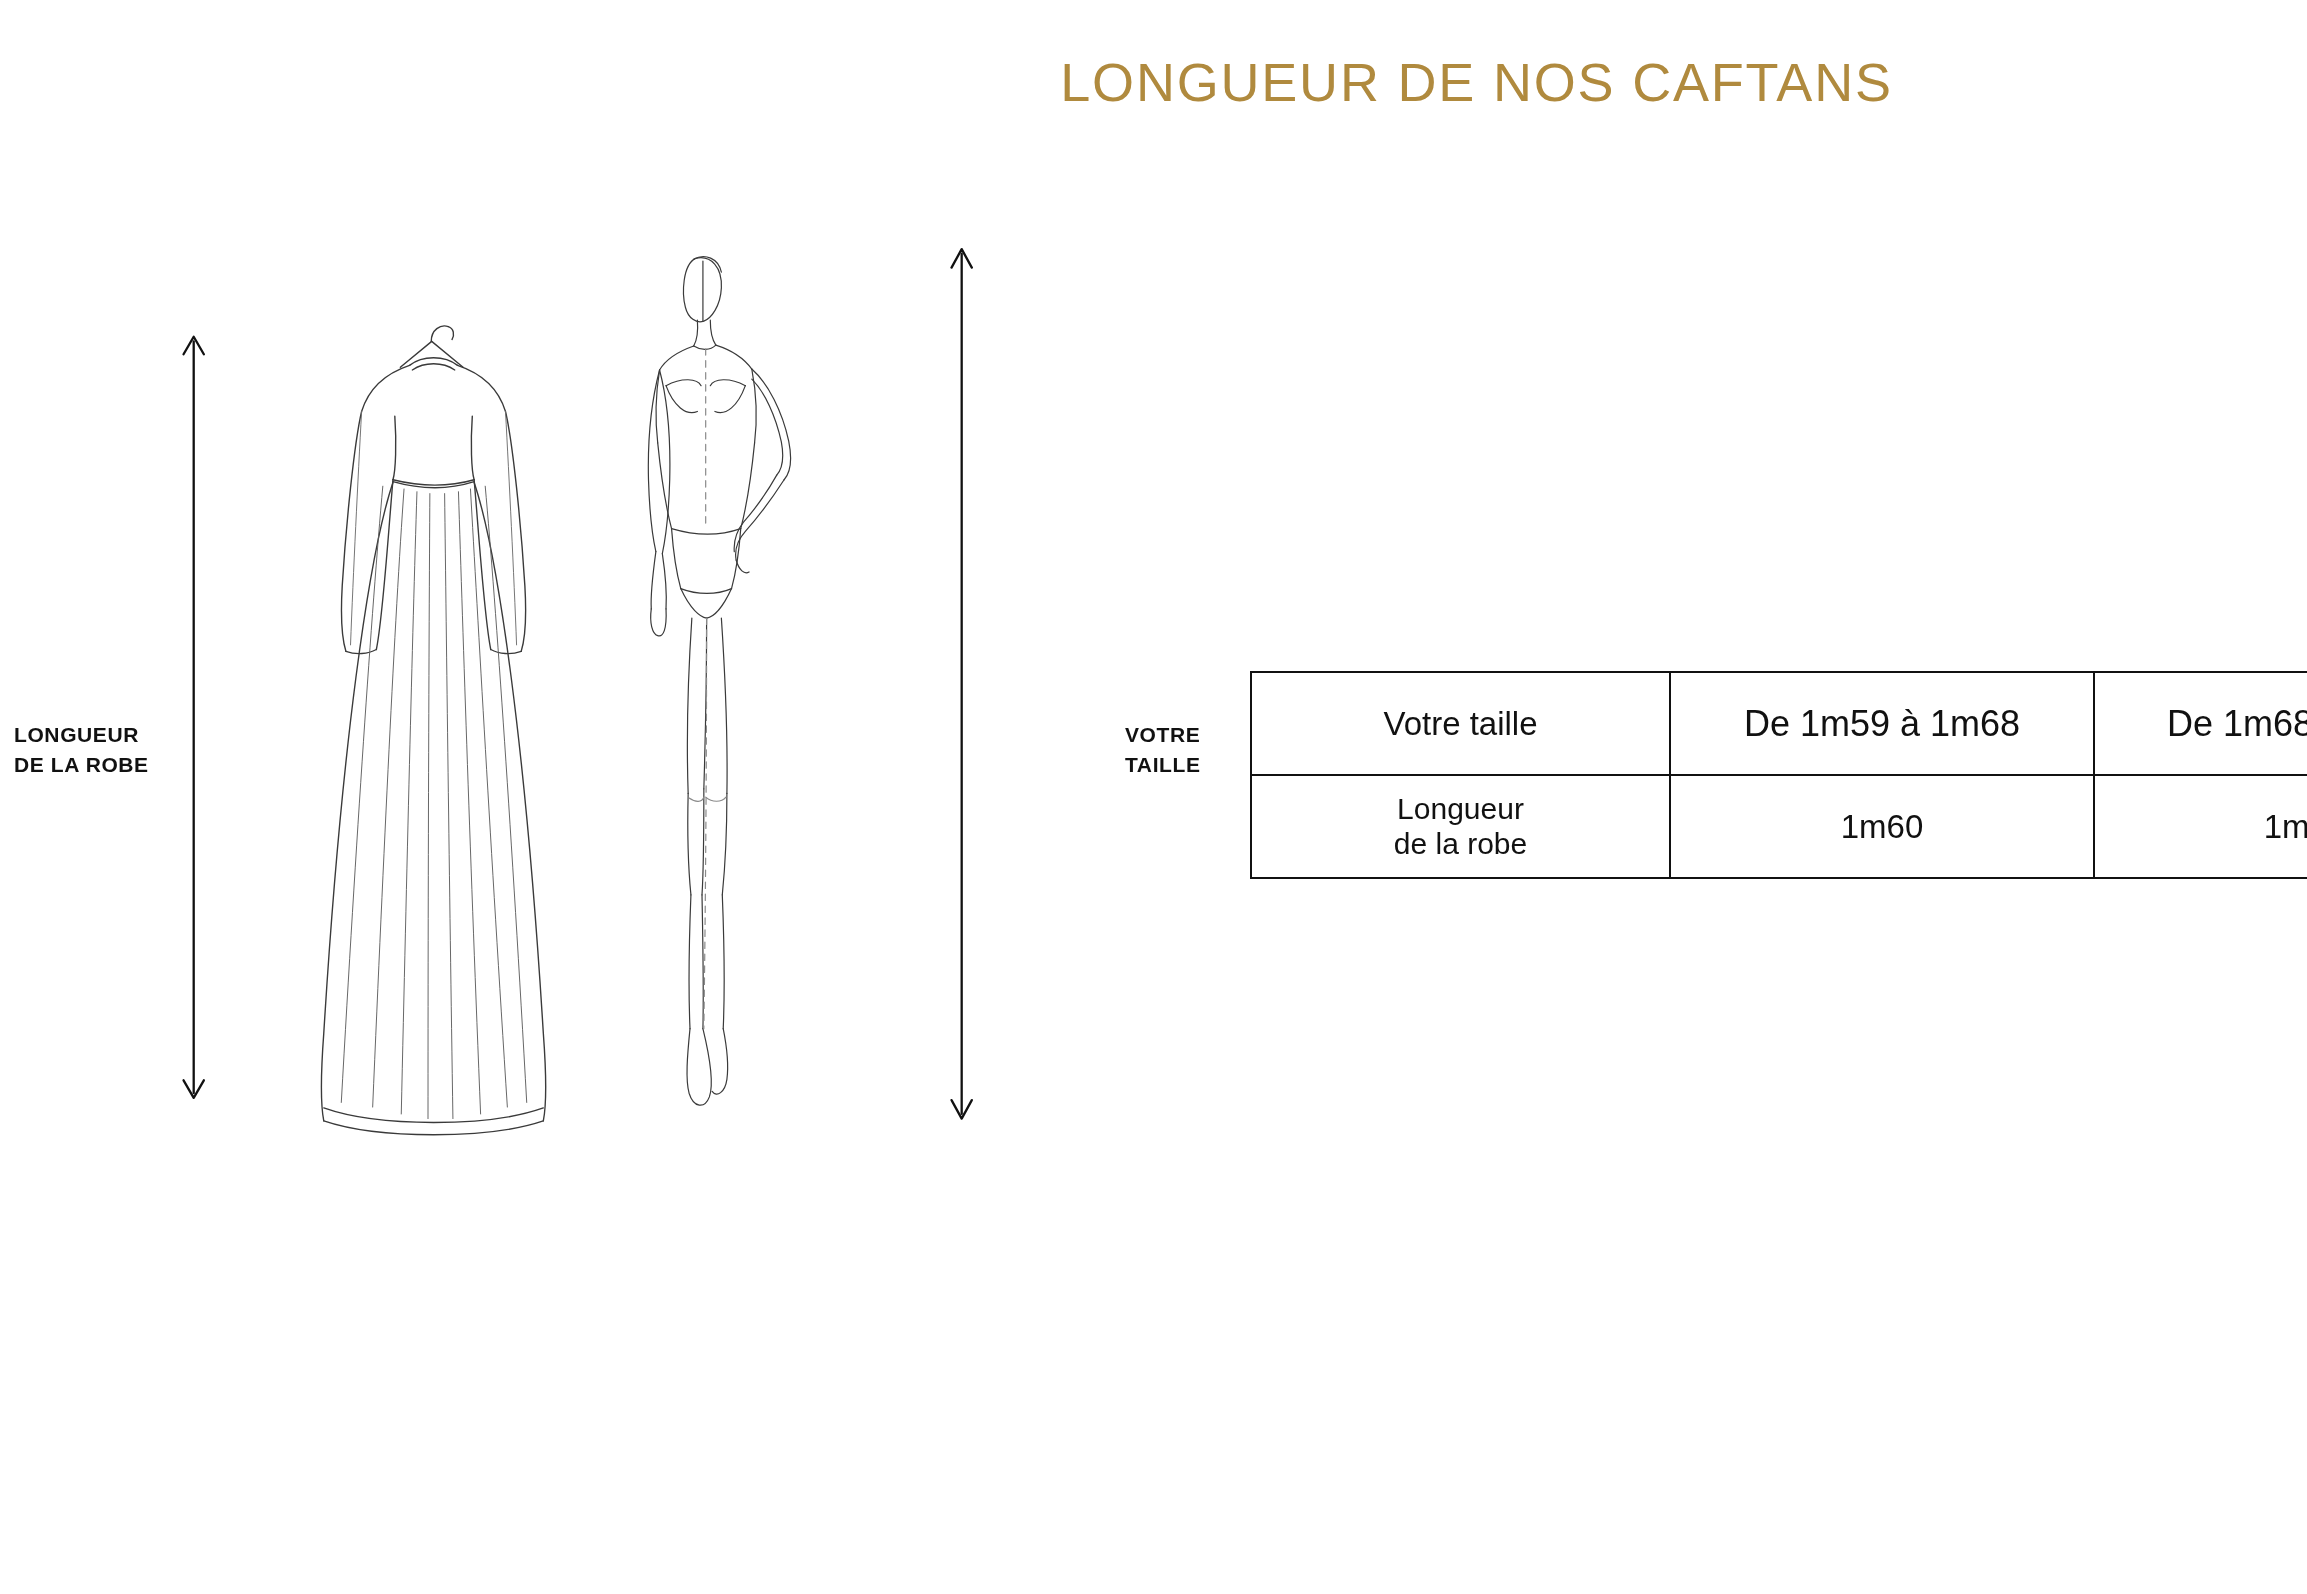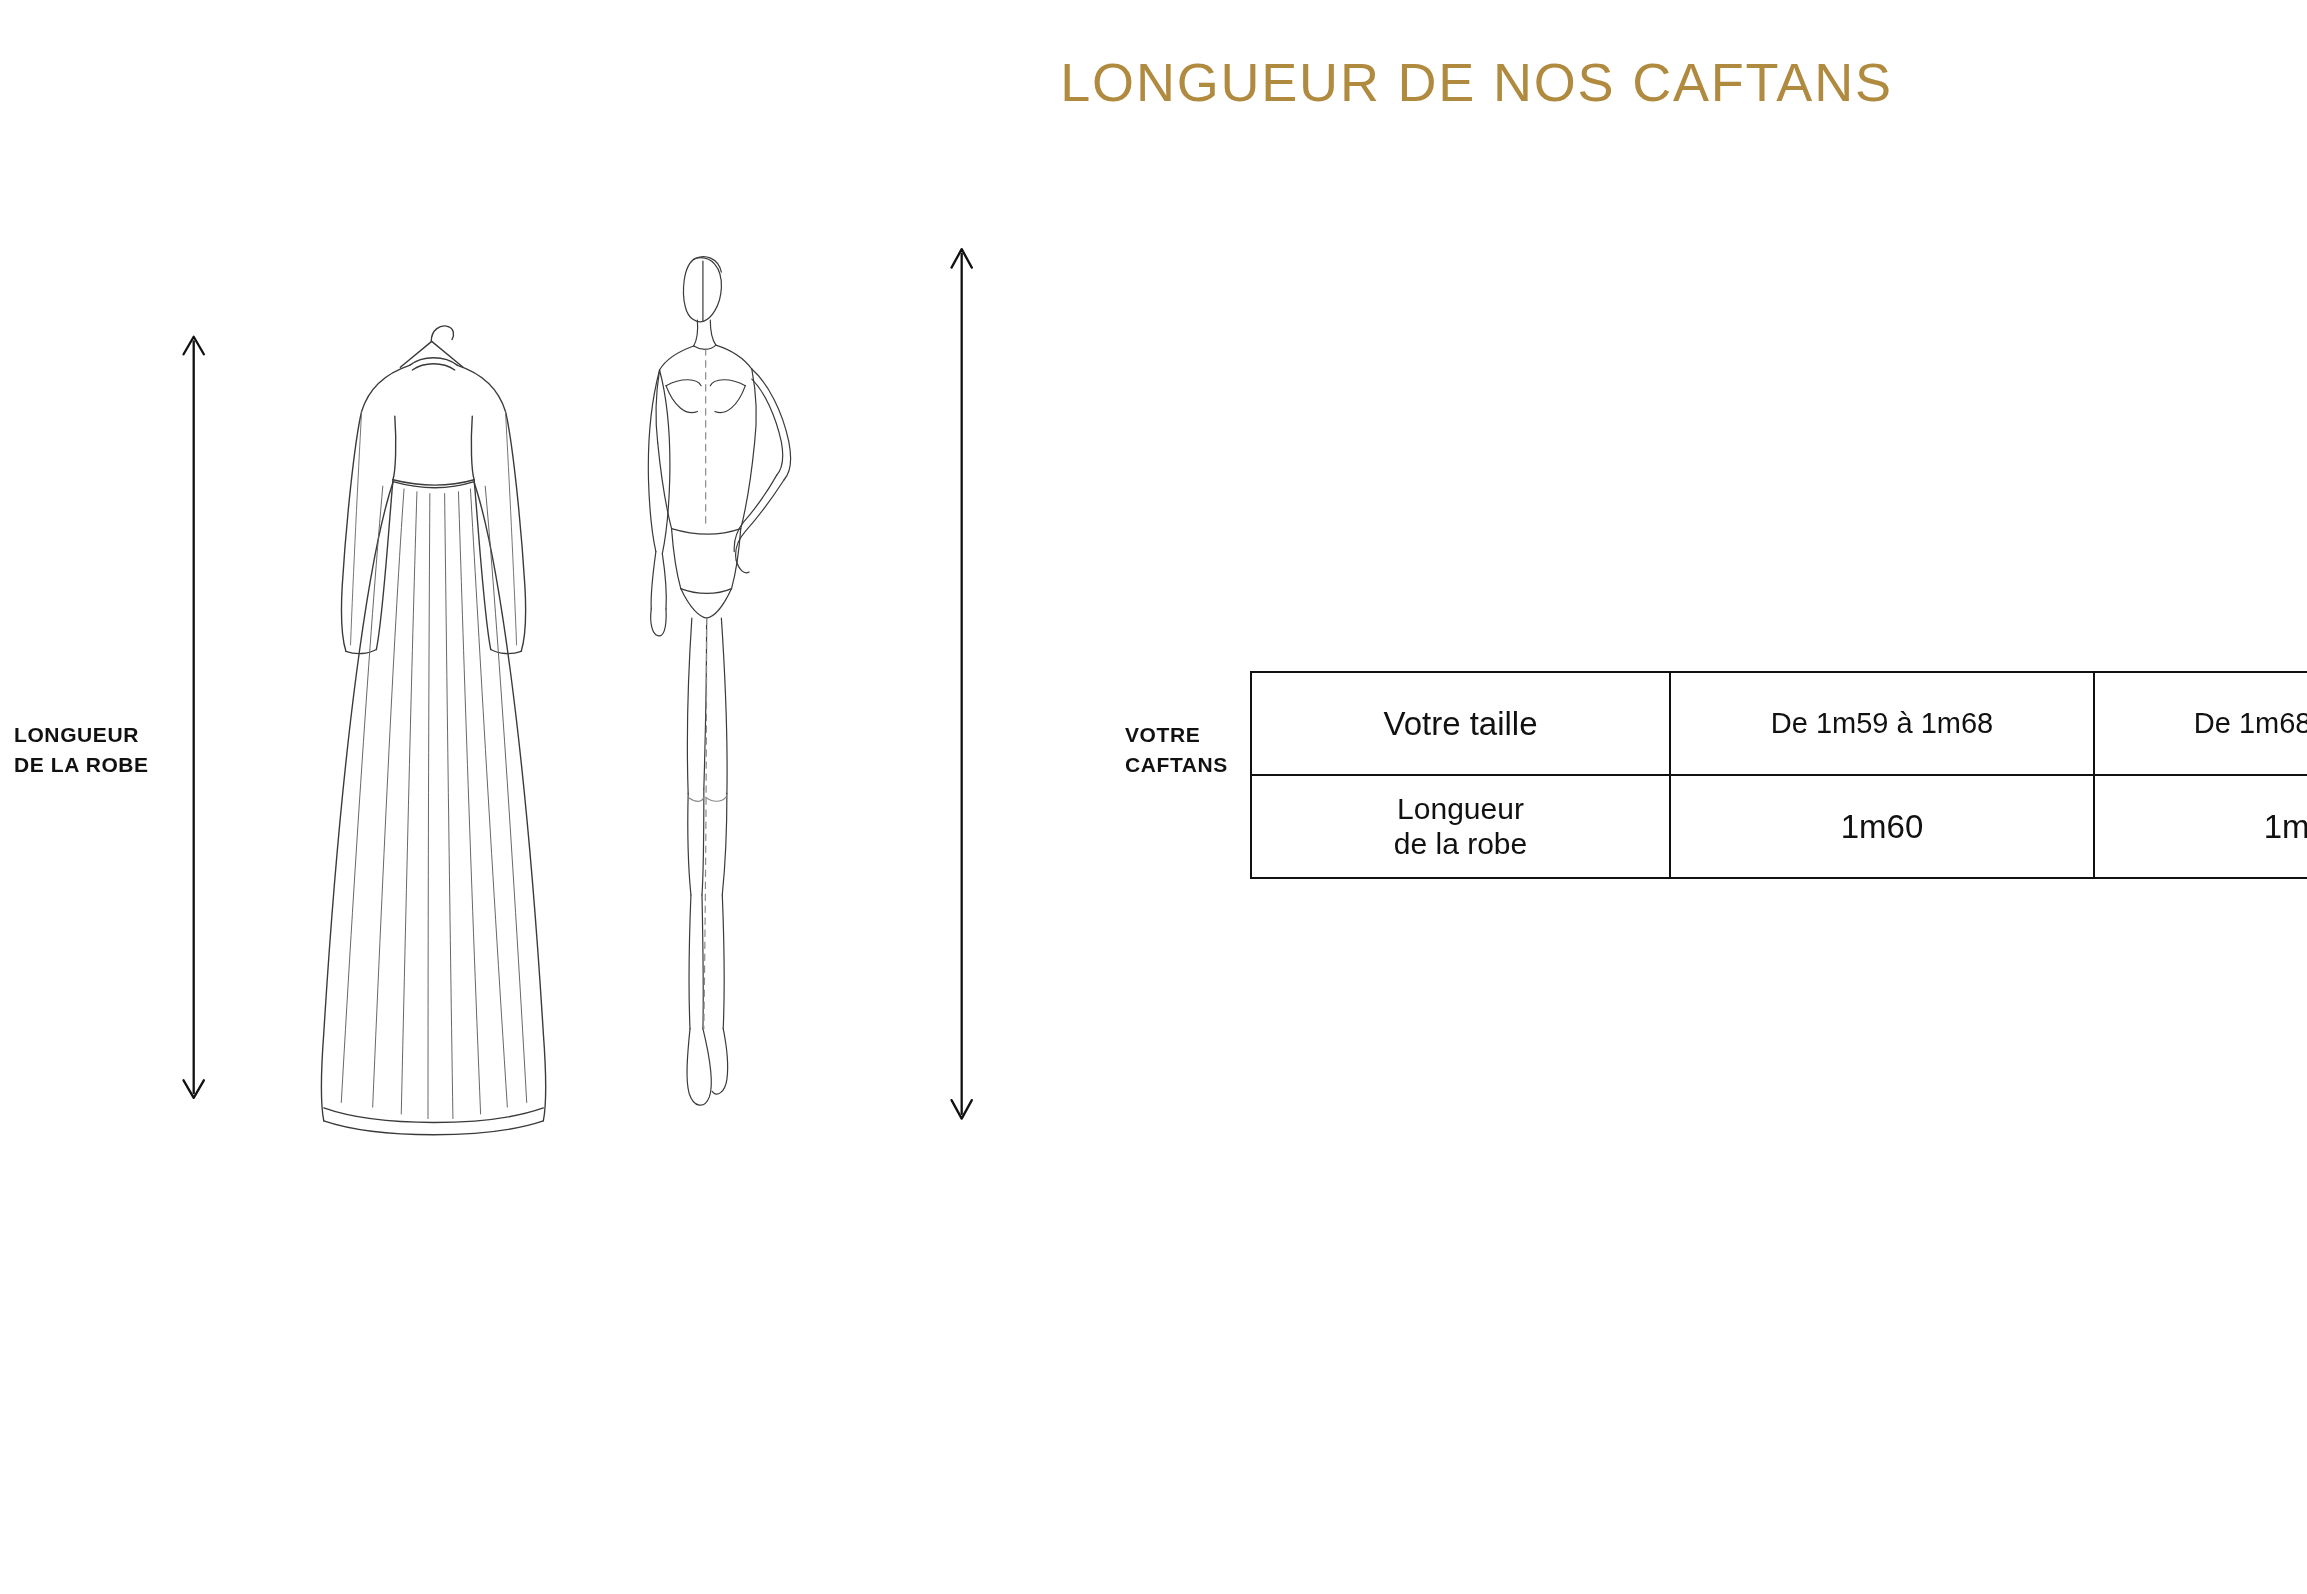--- a/index.html
+++ b/index.html
@@ -80,21 +80,21 @@
     font-family: "Liberation Sans", sans-serif;
   }
   .size-table .col-0 { width: 415px; }
   .size-table .col-1 { width: 420px; }
   .size-table .col-2 { width: 418px; }
 
   .size-table tr.row-head td { height: 99px; }
   .size-table tr.row-body td { height: 99px; }
 
   .cell-lg { font-size: 33px; }
-  .cell-md { font-size: 29px; }
+  .cell-md { font-size: 36px; }
   .cell-two-line { font-size: 30px; line-height: 1.15; }
 </style>
 </head>
 <body>
 
 <div class="page-title">LONGUEUR DE NOS CAFTANS</div>
 
 <div class="illustration">
   <svg width="923" height="1107" viewBox="0 0 2000 2400" xmlns="http://www.w3.org/2000/svg">
     <g fill="none" stroke="#3a3a3a" stroke-width="3" stroke-linejoin="round" stroke-linecap="round">
@@ -231,21 +231,21 @@
   </svg>
 </div>
 
 <div class="arrow-label label-robe">
   <div>LONGUEUR</div>
   <div>DE LA ROBE</div>
 </div>
 
 <div class="arrow-label label-taille">
   <div>VOTRE</div>
-  <div>CAFTANS</div>
+  <div>TAILLE</div>
 </div>
 
 <table class="size-table">
   <tbody>
     <tr class="row-head">
       <td class="col-0 cell-lg">Votre taille</td>
       <td class="col-1 cell-md">De 1m59 à 1m68</td>
       <td class="col-2 cell-md">De 1m68 à 1m79</td>
 
     </tr>

